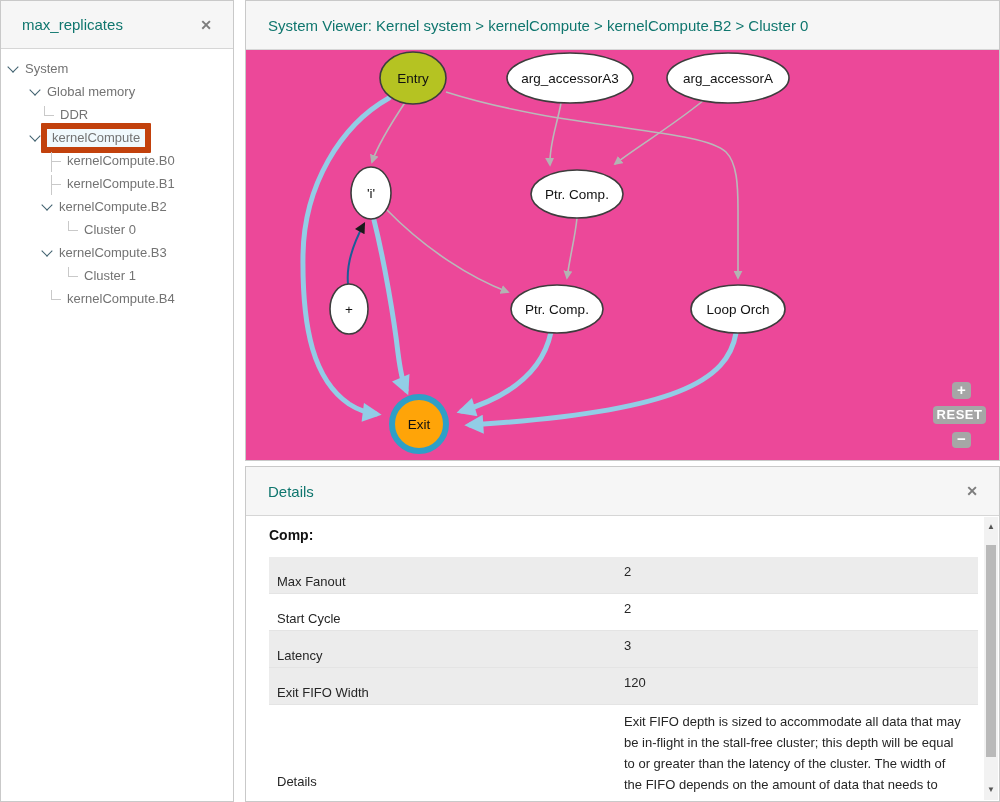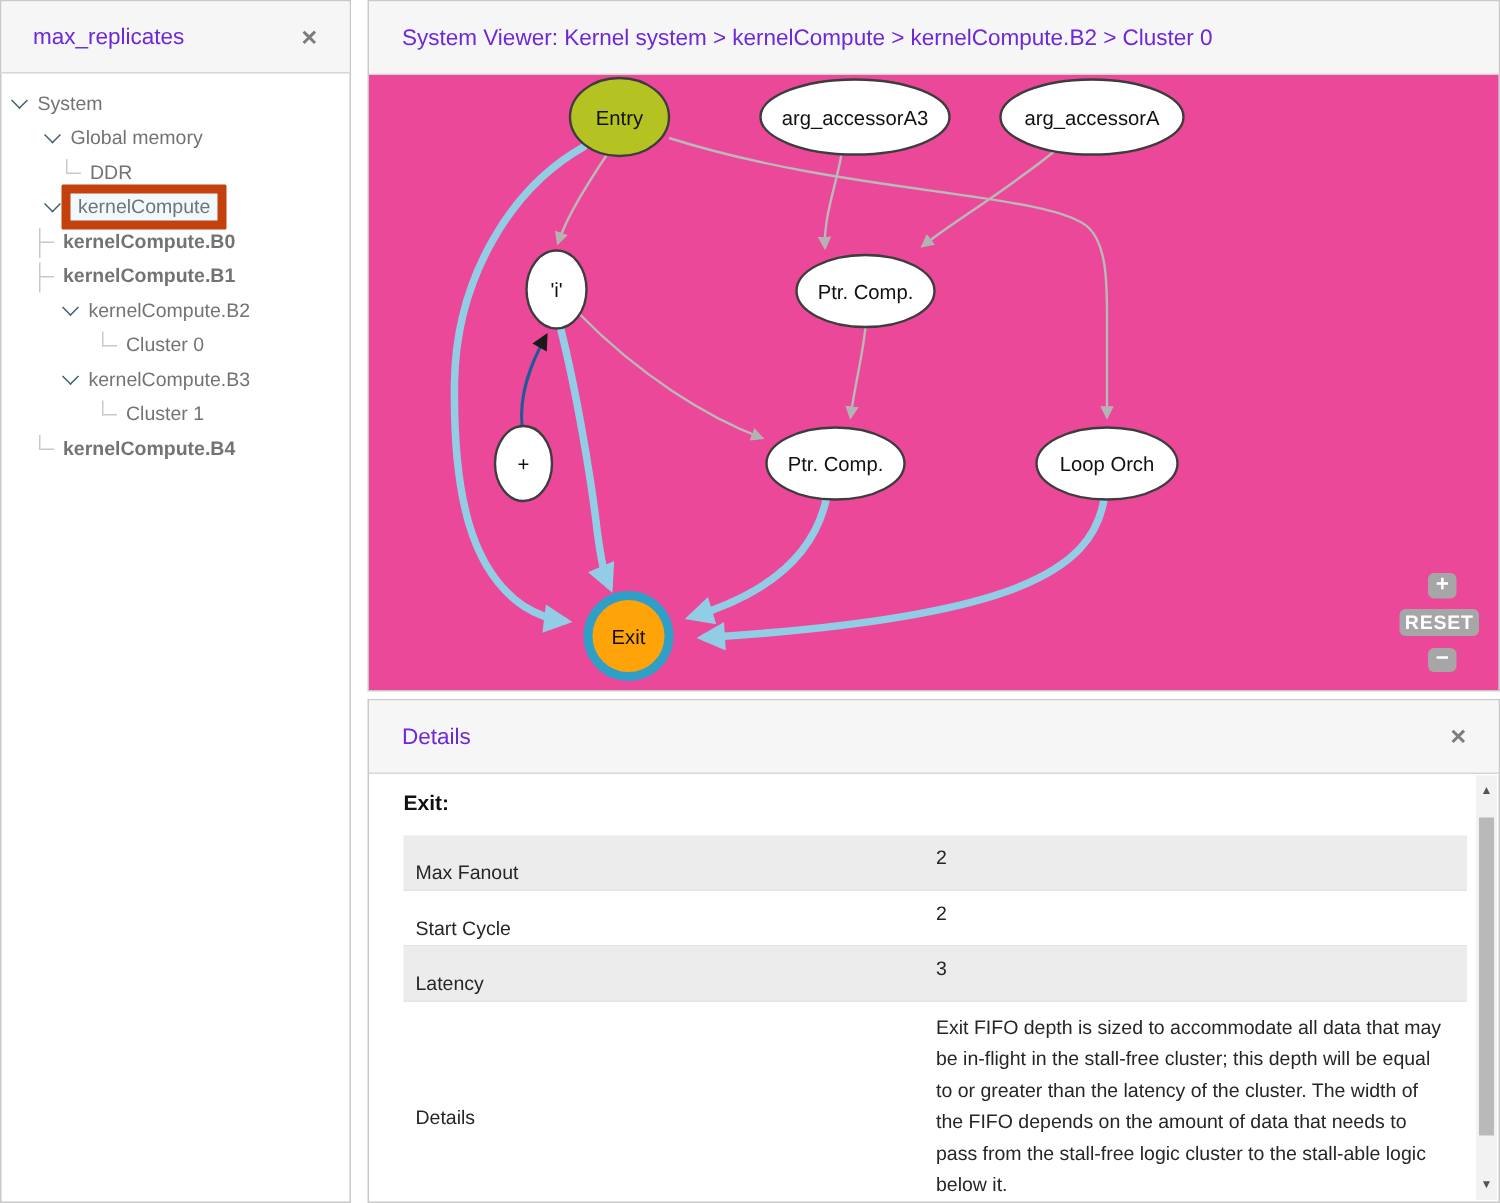--- a/index.html
+++ b/index.html
@@ -2,40 +2,40 @@
 <html><head>
 <meta charset="utf-8">
 <style>
   * { box-sizing: border-box; margin: 0; padding: 0; }
   html,body { background:#fff; font-family:"Liberation Sans", sans-serif; }
   #app { position:relative; width:1000px; height:802px; background:#fff; overflow:hidden; color:#262626; }
 
   .panel { position:absolute; background:#fff; border:1px solid #c9c9c9; }
   .panel-header { position:relative; height:49px; background:#f6f6f6; border-bottom:1px solid #d6d6d6;
                   display:flex; align-items:center; }
-  .panel-title { font-size:15px; color:#6d28d9; padding-left:22px; white-space:nowrap; }
+  .panel-title { font-size:15px; color:#0f766e; padding-left:22px; white-space:nowrap; }
   .close-x { position:absolute; right:21px; top:50%; transform:translateY(-50%);
              color:#7d7d7d; font-size:14px; font-weight:bold; cursor:pointer; line-height:1; }
 
   
   #sidebar { left:0; top:0; width:234px; height:802px; }
   #sidebar .panel-header { height:48px; }
   #sidebar .panel-title { padding-left:21px; }
   .tree { padding-top:8px; font-size:13px; color:#737373; }
   .tree-row { height:23px; display:flex; align-items:center; white-space:nowrap; cursor:pointer; }
   .chev { display:inline-block; width:8px; height:8px; border-left:1.6px solid #3f606e; border-bottom:1.6px solid #3f606e;
           transform:rotate(-45deg); margin-top:-4px; flex:none; }
   .conn { display:inline-block; width:10px; height:10px; border-left:1px solid #c9c9c9; border-bottom:1px solid #c9c9c9;
           margin-top:-8px; position:relative; flex:none; }
   .conn.tee::after { content:''; position:absolute; left:-1px; top:10px; height:10px; width:0; border-left:1px solid #c9c9c9; }
   .tree-label { margin-left:8px; }
   .conn + .tree-label { margin-left:6px; }
   .tree-label.selected { border:6px solid #c2410c; background:#f0f9fd; padding:1px 5px 2px 5px; margin-left:2px; border-radius:1px; }
   .ind0 { padding-left:8px; } .ind1 { padding-left:30px; } .ind1l { padding-left:43px; }
-  .ind2 { padding-left:42px; } .ind2l { padding-left:25px;font-weight:bold; } .ind3 { padding-left:67px; }
+  .ind2 { padding-left:42px; } .ind2l { padding-left:50px; } .ind3 { padding-left:67px; }
 
   
   #viewer { left:245px; top:0; width:755px; height:461px; }
   #graph-area { position:absolute; left:0; top:49px; right:0; bottom:0; background:#ec4899; }
   #graph-svg { position:absolute; left:0; top:0; }
   .zoom-btn { position:absolute; background:#a6a6a6; color:#fff; border-radius:4px; text-align:center; cursor:pointer;
               font-weight:bold; }
   #zoom-in  { left:706px; top:332px; width:19px; height:17px; font-size:15px; line-height:15px; }
   #zoom-out { left:706px; top:382px; width:19px; height:16px; font-size:15px; line-height:13px; }
   #zoom-reset { left:687px; top:356px; width:53px; height:18px; font-size:13px; line-height:18px; letter-spacing:0.5px; }
@@ -196,34 +196,38 @@
       <div class="zoom-btn" id="zoom-out">−</div>
     </div>
   </div>
 
   <div class="panel" id="details">
     <div class="panel-header">
       <span class="panel-title">Details</span>
       <span class="close-x">✕</span>
     </div>
     <div id="details-content">
-      <div class="details-heading">Exit:</div>
+      <div class="details-heading">Comp:</div>
       <div class="kv-table">
         <div class="kv-row odd">
           <div class="kv-label">Max Fanout</div>
           <div class="kv-value">2</div>
         </div>
         <div class="kv-row">
           <div class="kv-label">Start Cycle</div>
           <div class="kv-value">2</div>
         </div>
         <div class="kv-row odd">
           <div class="kv-label">Latency</div>
           <div class="kv-value">3</div>
         </div>
+        <div class="kv-row odd">
+          <div class="kv-label">Exit FIFO Width</div>
+          <div class="kv-value">120</div>
+        </div>
         <div class="kv-row tall">
           <div class="kv-label">Details</div>
           <div class="kv-value">Exit FIFO depth is sized to accommodate all data that may be in-flight in the stall-free cluster; this depth will be equal to or greater than the latency of the cluster.  The width of the FIFO depends on the amount of data that needs to pass from the stall-free logic cluster to the stall-able logic below it.</div>
         </div>
       </div>
     </div>
     <div class="scrollbar">
       <div class="scroll-arrow up">▲</div>
       <div class="scroll-thumb"></div>
       <div class="scroll-arrow down">▼</div>

